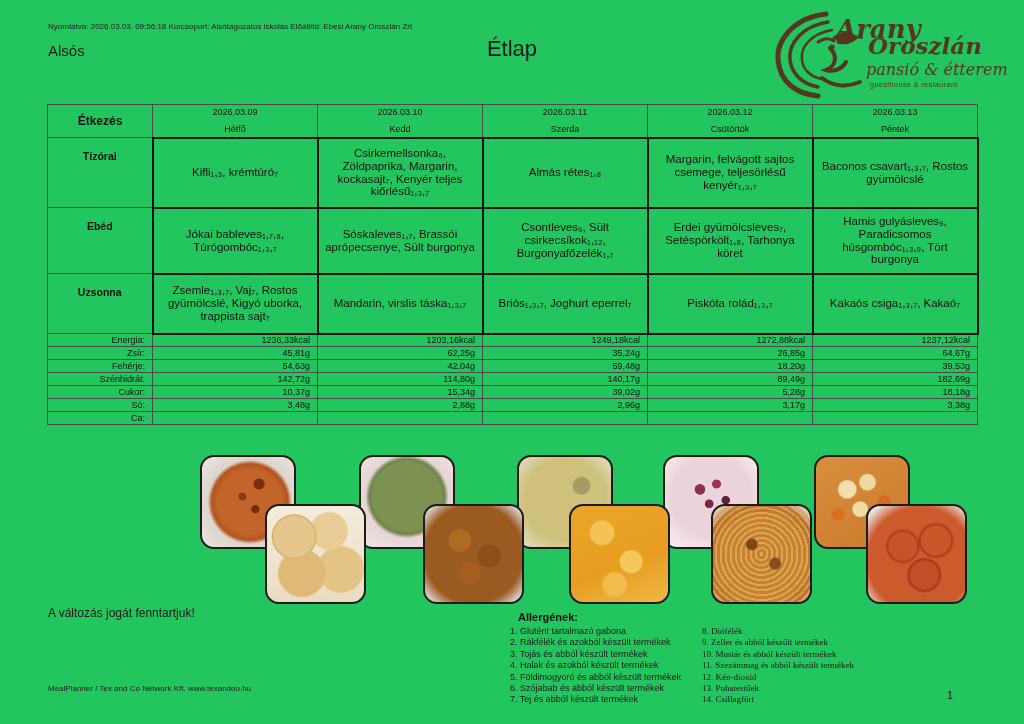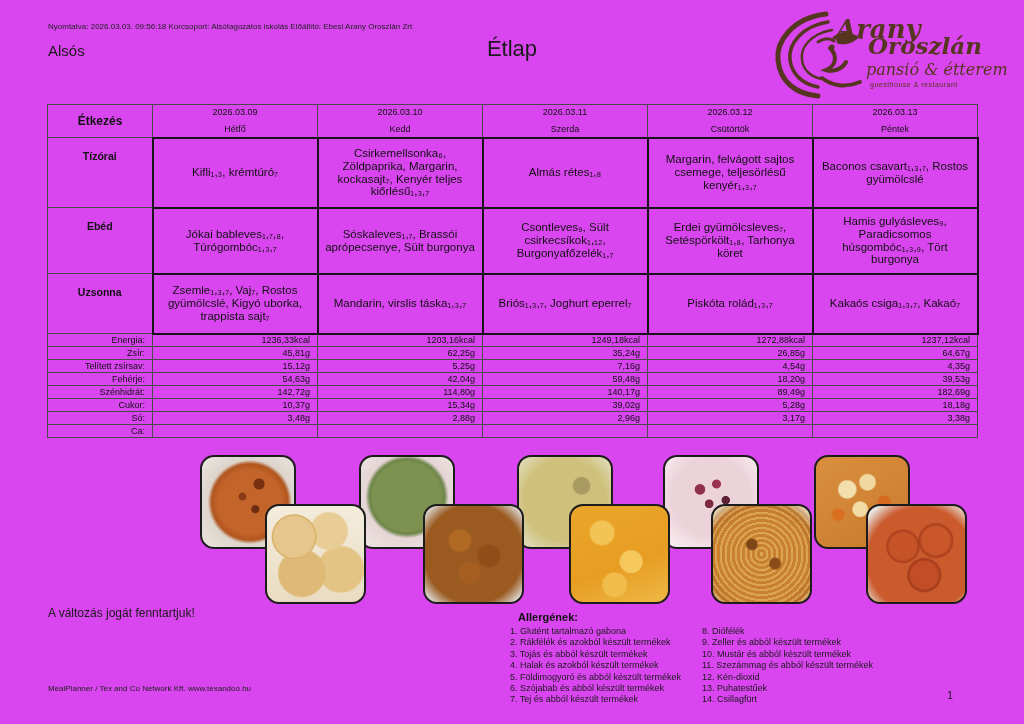--- a/index.html
+++ b/index.html
@@ -1,17 +1,17 @@
 <!DOCTYPE html>
 <html><head>
 <meta charset="utf-8">
 <style>
   html,body{margin:0;padding:0;background:#888;}
   .page{
-    position:relative;width:1024px;height:724px;background:#d946ef;margin:0 auto;
+    position:relative;width:1024px;height:724px;background:#22c55e;margin:0 auto;
     font-family:"Liberation Sans","DejaVu Sans",sans-serif;color:#111;overflow:hidden;
   }
   .print-line{position:absolute;left:48px;top:22px;font-size:8px;color:#222;}
   .group-label{position:absolute;left:48px;top:42px;font-size:15px;color:#1a1a1a;}
   .doc-title{position:absolute;left:0;top:36px;width:100%;text-align:center;font-size:22px;color:#1a1a1a;}
   .doc-subtitle{position:absolute;left:0;top:72px;width:100%;text-align:center;font-size:15px;font-weight:bold;color:#1a1a1a;}
 
   
   .logo{position:absolute;left:772px;top:8px;width:236px;height:92px;color:#563620;}
   .logo svg{position:absolute;left:0;top:0;}
@@ -90,21 +90,21 @@
   .p10{left:866px;background:
       radial-gradient(circle at 36% 42%, #c75328 0 16%, #a93f1c 19%, transparent 21%),
       radial-gradient(circle at 70% 36%, #c95729 0 15%, #a93f1c 18%, transparent 20%),
       radial-gradient(circle at 58% 72%, #c34e26 0 15%, #a23a1a 18%, transparent 20%),
       radial-gradient(circle at 54% 56%, #cb5a2d 0 70%, #e8e2da 90%, #f2efe9 100%);}
 
   .disclaimer{position:absolute;left:48px;top:606px;font-size:12px;color:#1a1a1a;}
   .allergen-title{position:absolute;left:518px;top:611px;font-size:11px;font-weight:bold;}
   .allergen-col{position:absolute;top:626px;font-size:9px;line-height:11.4px;color:#1a1a1a;}
   .allergen-col.c1{left:510px;}
-  .allergen-col.c2{left:702px;}
+  .allergen-col.c2{left:702px;font-family:Liberation Serif, serif;}
   .allergen-col div{white-space:nowrap;}
   .footer-line{position:absolute;left:48px;top:684px;font-size:8px;color:#222;}
   .page-number{position:absolute;left:930px;top:690px;width:40px;text-align:center;font-size:10px;}
 </style>
 </head>
 <body>
 
 <div class="page">
 
   <div class="print-line">Nyomtatva: 2026.03.03. 09:56:18 Korcsoport: Alsótagozatos iskolás Előállító: Ebesi Arany Oroszlán Zrt</div>
@@ -203,28 +203,20 @@
       </tr>
       <tr class="nutri">
         <td>Zsír:</td>
         <td>45,81g</td>
         <td>62,25g</td>
         <td>35,24g</td>
         <td>26,85g</td>
         <td>64,67g</td>
       </tr>
       <tr class="nutri">
-        <td>Telített zsírsav:</td>
-        <td>15,12g</td>
-        <td>5,25g</td>
-        <td>7,16g</td>
-        <td>4,54g</td>
-        <td>4,35g</td>
-      </tr>
-      <tr class="nutri">
         <td>Fehérje:</td>
         <td>54,63g</td>
         <td>42,04g</td>
         <td>59,48g</td>
         <td>18,20g</td>
         <td>39,53g</td>
       </tr>
       <tr class="nutri">
         <td>Szénhidrát:</td>
         <td>142,72g</td>

